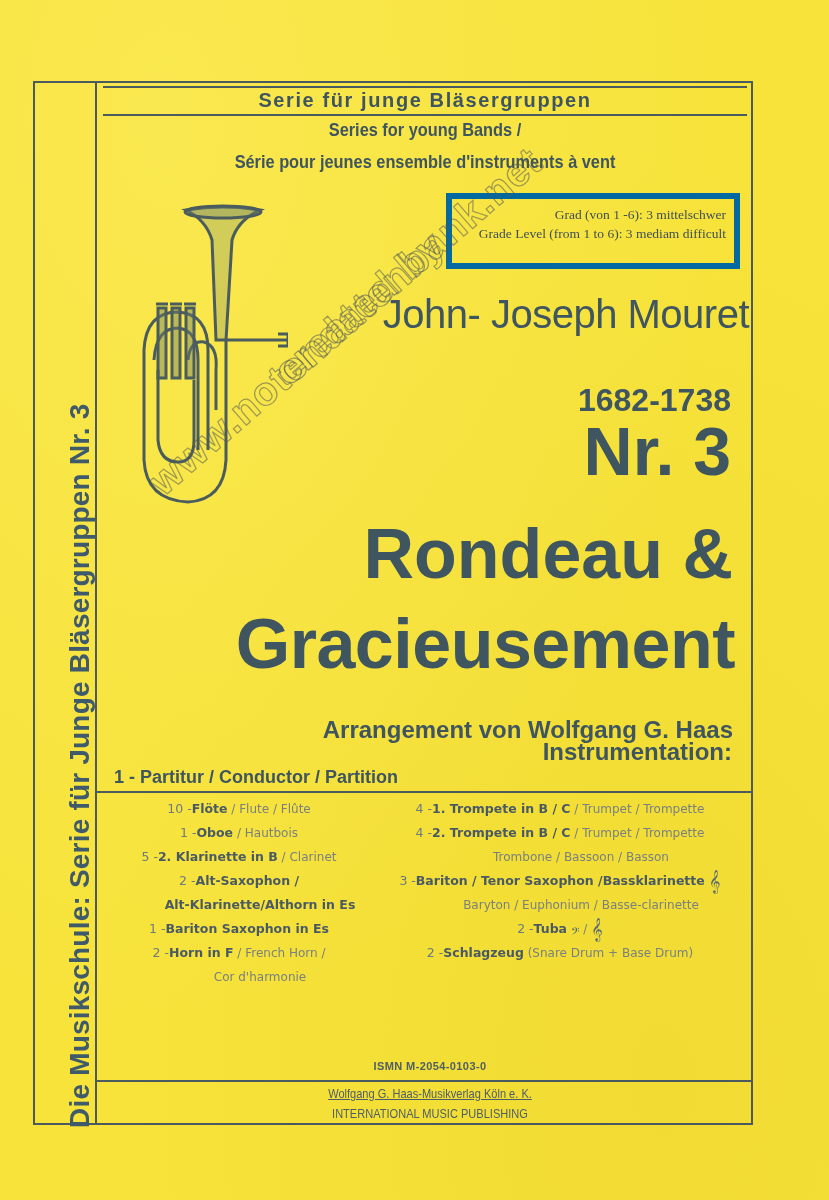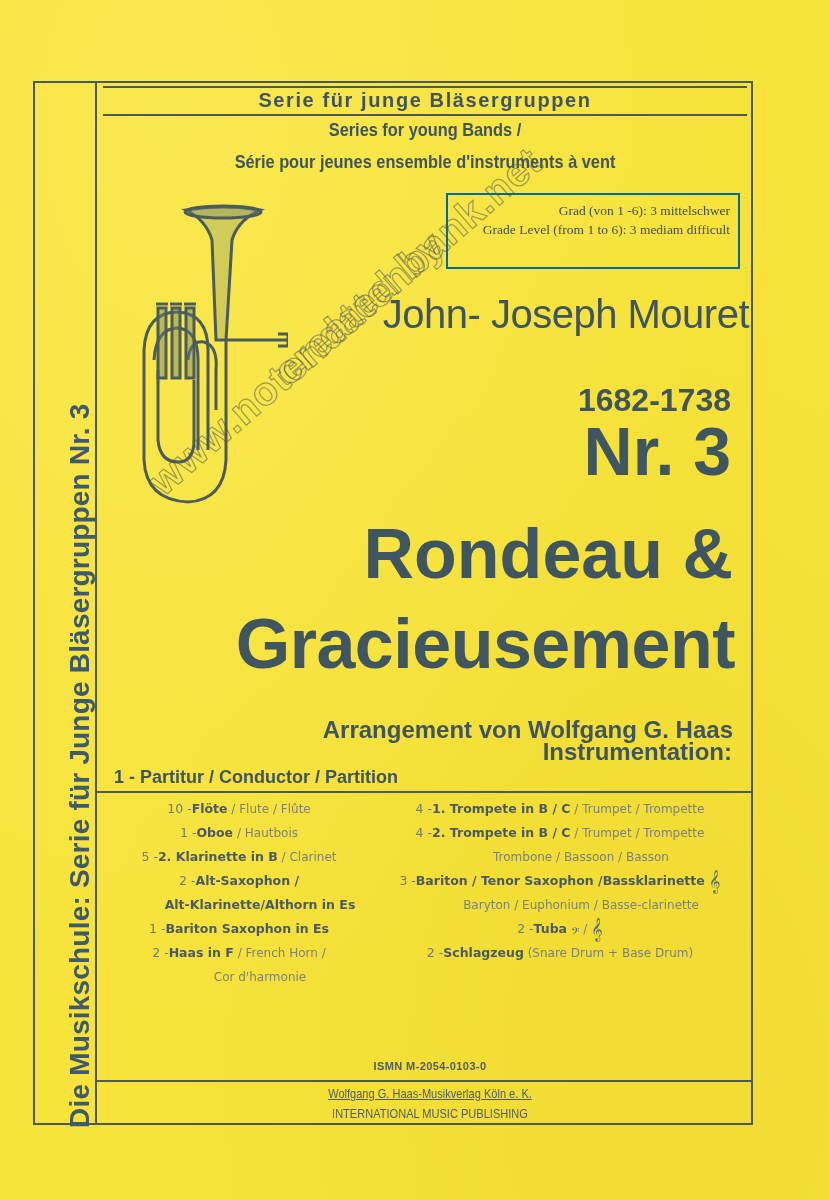--- a/index.html
+++ b/index.html
@@ -51,21 +51,21 @@
     font-weight: bold; font-size: 19px;
     font-family: "Liberation Sans", sans-serif;
     transform: scaleX(0.86); transform-origin: center;
   }
   .series-en { top: 119px; }
   .series-fr { top: 151px; }
 
   
   .grade-box {
     position: absolute; left: 446px; top: 193px; width: 294px; height: 76px;
-    border: 2px solid #0369a1;
+    border: 6px solid #0369a1;
     padding: 6px 8px 0 0;
     text-align: right;
     font-family: "Liberation Serif", serif; font-size: 13.5px; line-height: 19px;
     color: #3f4f55;
   }
 
   
   .instrument {
     position: absolute; left: 128px; top: 200px; width: 160px; height: 320px;
   }
@@ -207,21 +207,21 @@
 <div class="conductor ink">1 - Partitur / Conductor / Partition</div>
 <div class="instr-line-top"></div>
 
 <div class="col col-left">
   <div class="row"><span class="num">10 - </span><span class="b">Flöte</span><span class="r"> / Flute  / Flûte</span></div>
   <div class="row"><span class="num">1 - </span><span class="b">Oboe</span><span class="r"> / Hautbois</span></div>
   <div class="row"><span class="num">5 - </span><span class="b">2. Klarinette in B</span><span class="r"> / Clarinet</span></div>
   <div class="row"><span class="num">2 - </span><span class="b">Alt-Saxophon /</span><span class="r"></span></div>
   <div class="row indent"><span class="num"></span><span class="b">Alt-Klarinette/Althorn in Es</span><span class="r"></span></div>
   <div class="row"><span class="num">1 - </span><span class="b">Bariton Saxophon in Es</span><span class="r"></span></div>
-  <div class="row"><span class="num">2 - </span><span class="b">Haas in F</span><span class="r"> / French Horn /</span></div>
+  <div class="row"><span class="num">2 - </span><span class="b">Horn in F</span><span class="r"> / French Horn /</span></div>
   <div class="row indent"><span class="num"></span><span class="b"></span><span class="r">Cor d'harmonie</span></div>
 </div>
 
 <div class="col col-right">
   <div class="row"><span class="num">4 - </span><span class="b">1. Trompete in B / C</span><span class="r"> / Trumpet / Trompette</span></div>
   <div class="row"><span class="num">4 - </span><span class="b">2. Trompete in B / C</span><span class="r"> / Trumpet / Trompette</span></div>
   <div class="row indent"><span class="num"></span><span class="b"></span><span class="r">Trombone / Bassoon / Basson</span></div>
   <div class="row"><span class="num">3 - </span><span class="b">Bariton / Tenor Saxophon /Bassklarinette</span>
     <span class="clef">𝄞</span></div>
   <div class="row indent"><span class="num"></span><span class="b"></span><span class="r">Baryton / Euphonium / Basse-clarinette</span></div>

